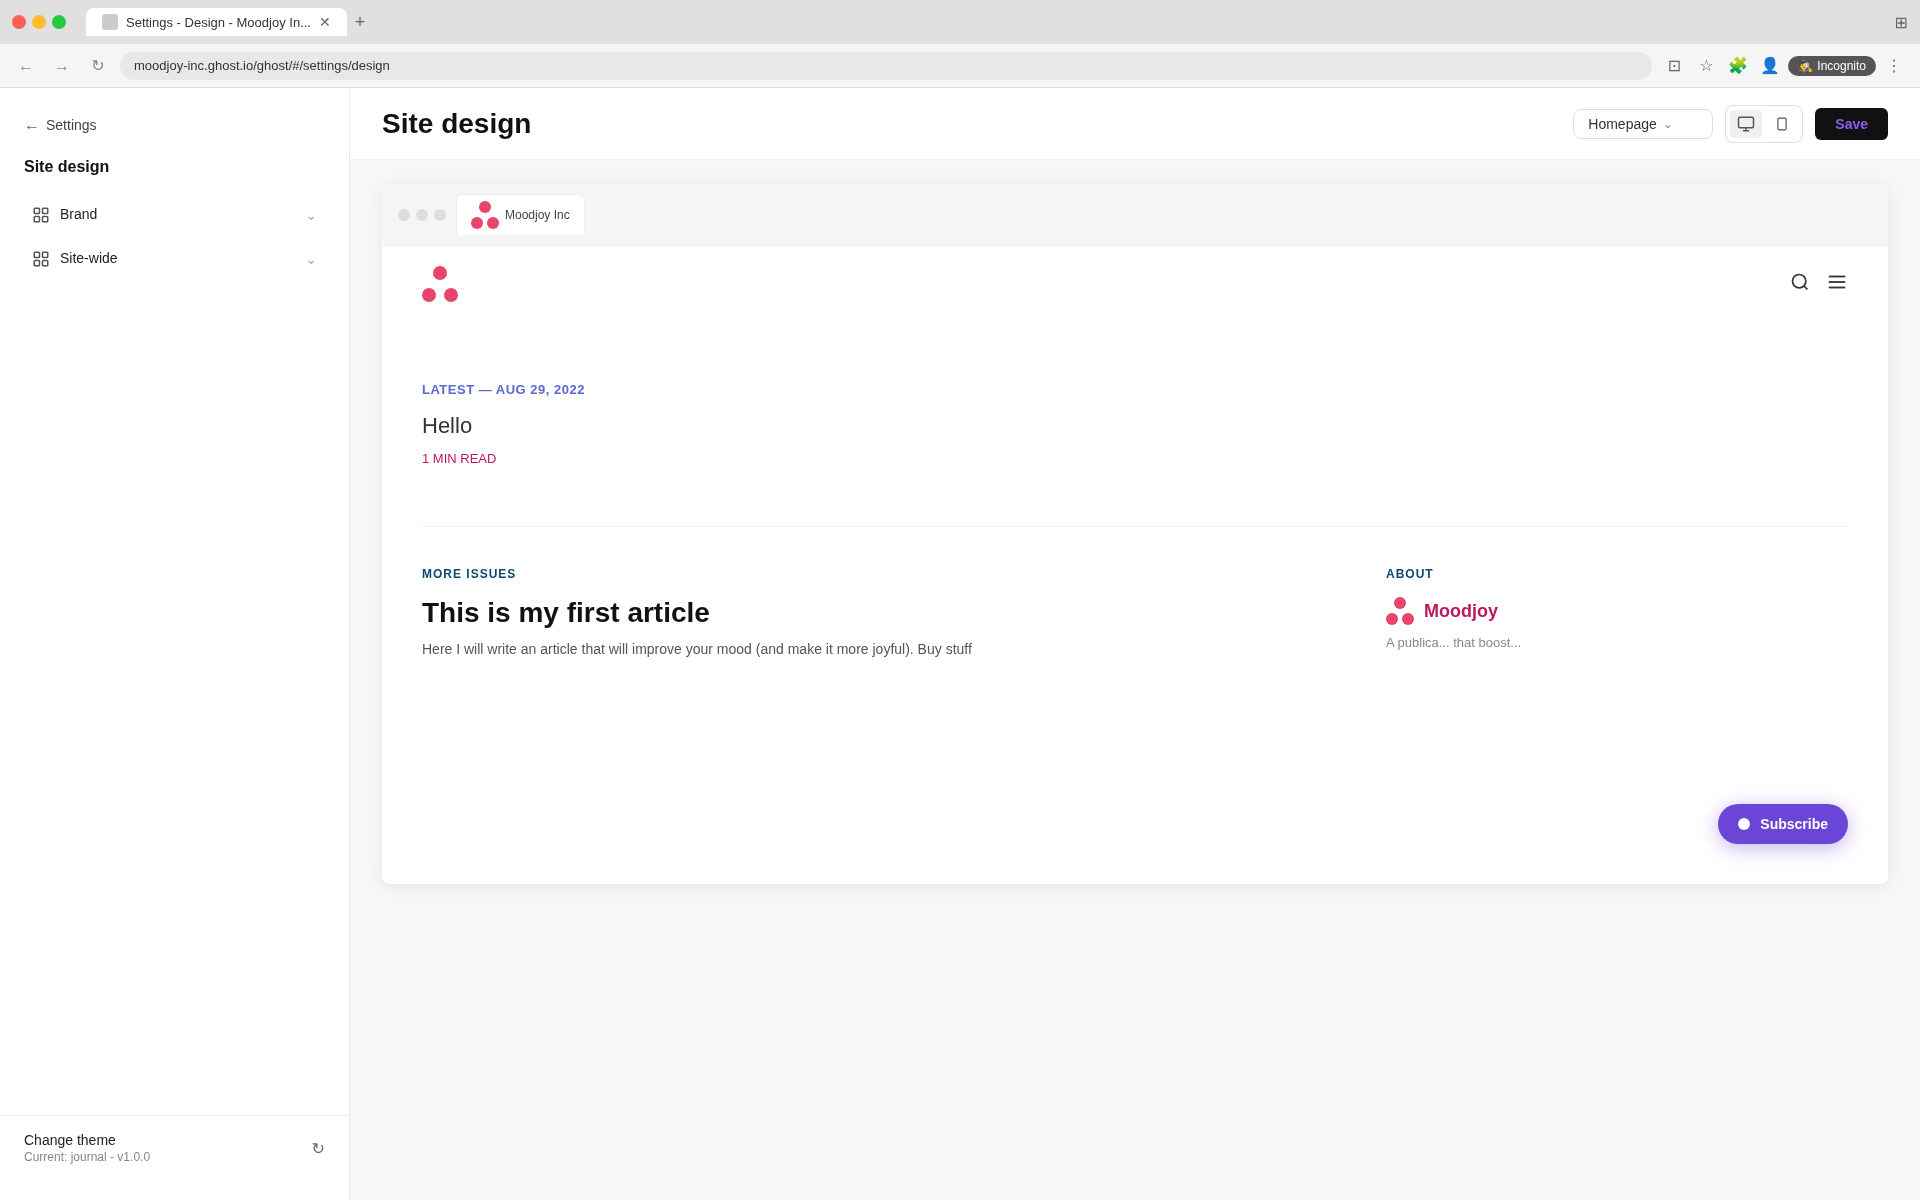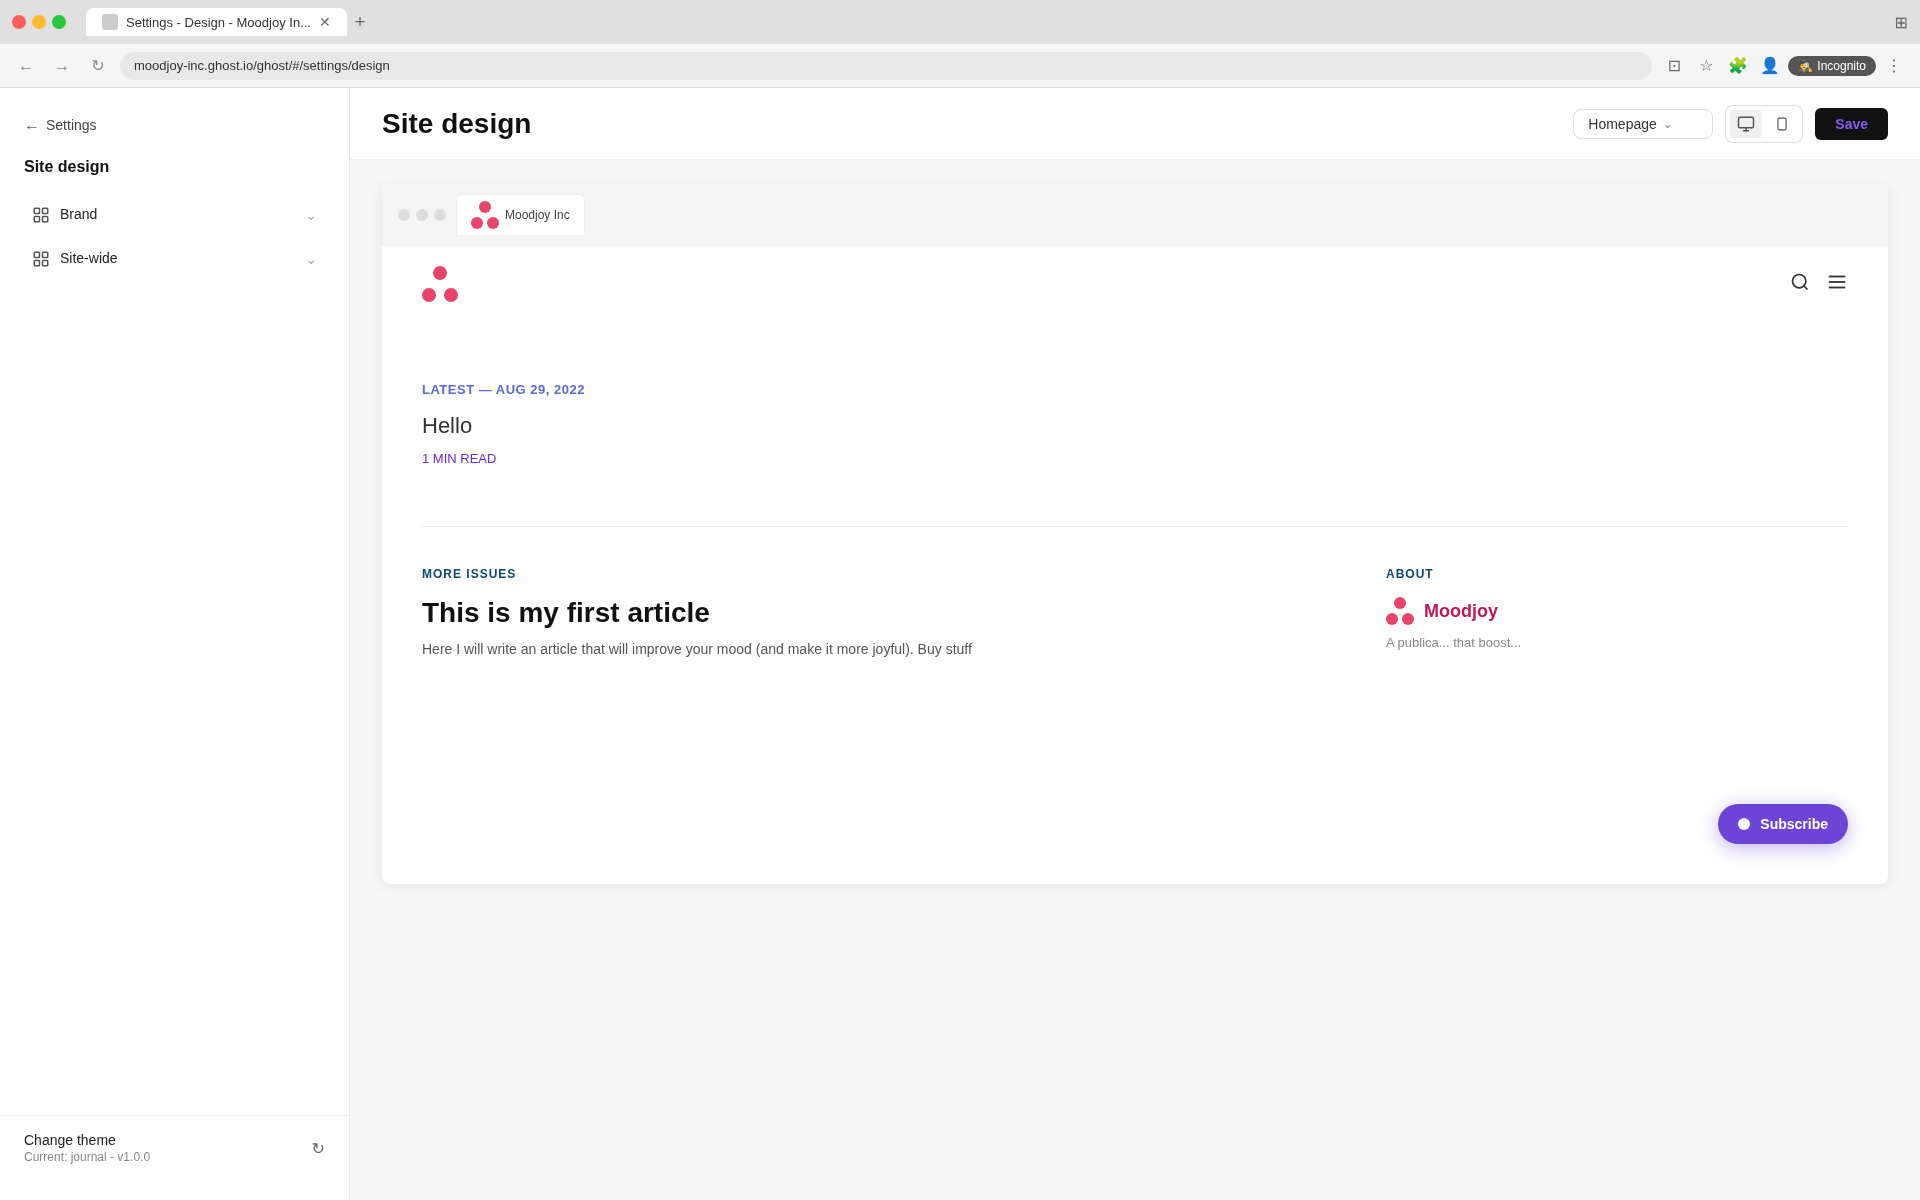--- a/index.html
+++ b/index.html
@@ -72,21 +72,21 @@
     
     .preview-site { padding: 0; }
     .preview-nav { display: flex; align-items: center; justify-content: space-between; padding: 20px 40px; }
     .preview-logo { width: 36px; height: 36px; }
     .preview-nav-right { display: flex; gap: 16px; align-items: center; color: #333; font-size: 18px; }
 
     .preview-hero { padding: 60px 40px 40px; }
     .preview-tag { font-size: 13px; color: #5B6AD0; font-weight: 600; letter-spacing: 0.5px; margin-bottom: 16px; }
     .preview-post-title { font-size: 64px; font-weight: 800; color: #111; line-height: 1.1; margin-bottom: 16px; }
     .preview-post-subtitle { font-size: 22px; color: #333; margin-bottom: 12px; }
-    .preview-read-time { font-size: 13px; color: #6d28d9; }
+    .preview-read-time { font-size: 13px; color: #be185d; }
 
     .preview-divider { border: none; border-top: 1px solid #eee; margin: 20px 40px; }
 
     .preview-footer-section { display: flex; padding: 20px 40px; gap: 40px; }
     .preview-more-issues { flex: 2; }
     .preview-about { flex: 1; display: flex; flex-direction: column; align-items: flex-start; }
     .preview-section-title { font-size: 12px; font-weight: 700; letter-spacing: 1px; color: #0c4a6e; text-transform: uppercase; margin-bottom: 16px; }
     .preview-article-title { font-size: 28px; font-weight: 800; color: #111; margin-bottom: 10px; }
     .preview-article-excerpt { font-size: 14px; color: #555; line-height: 1.5; }
 

